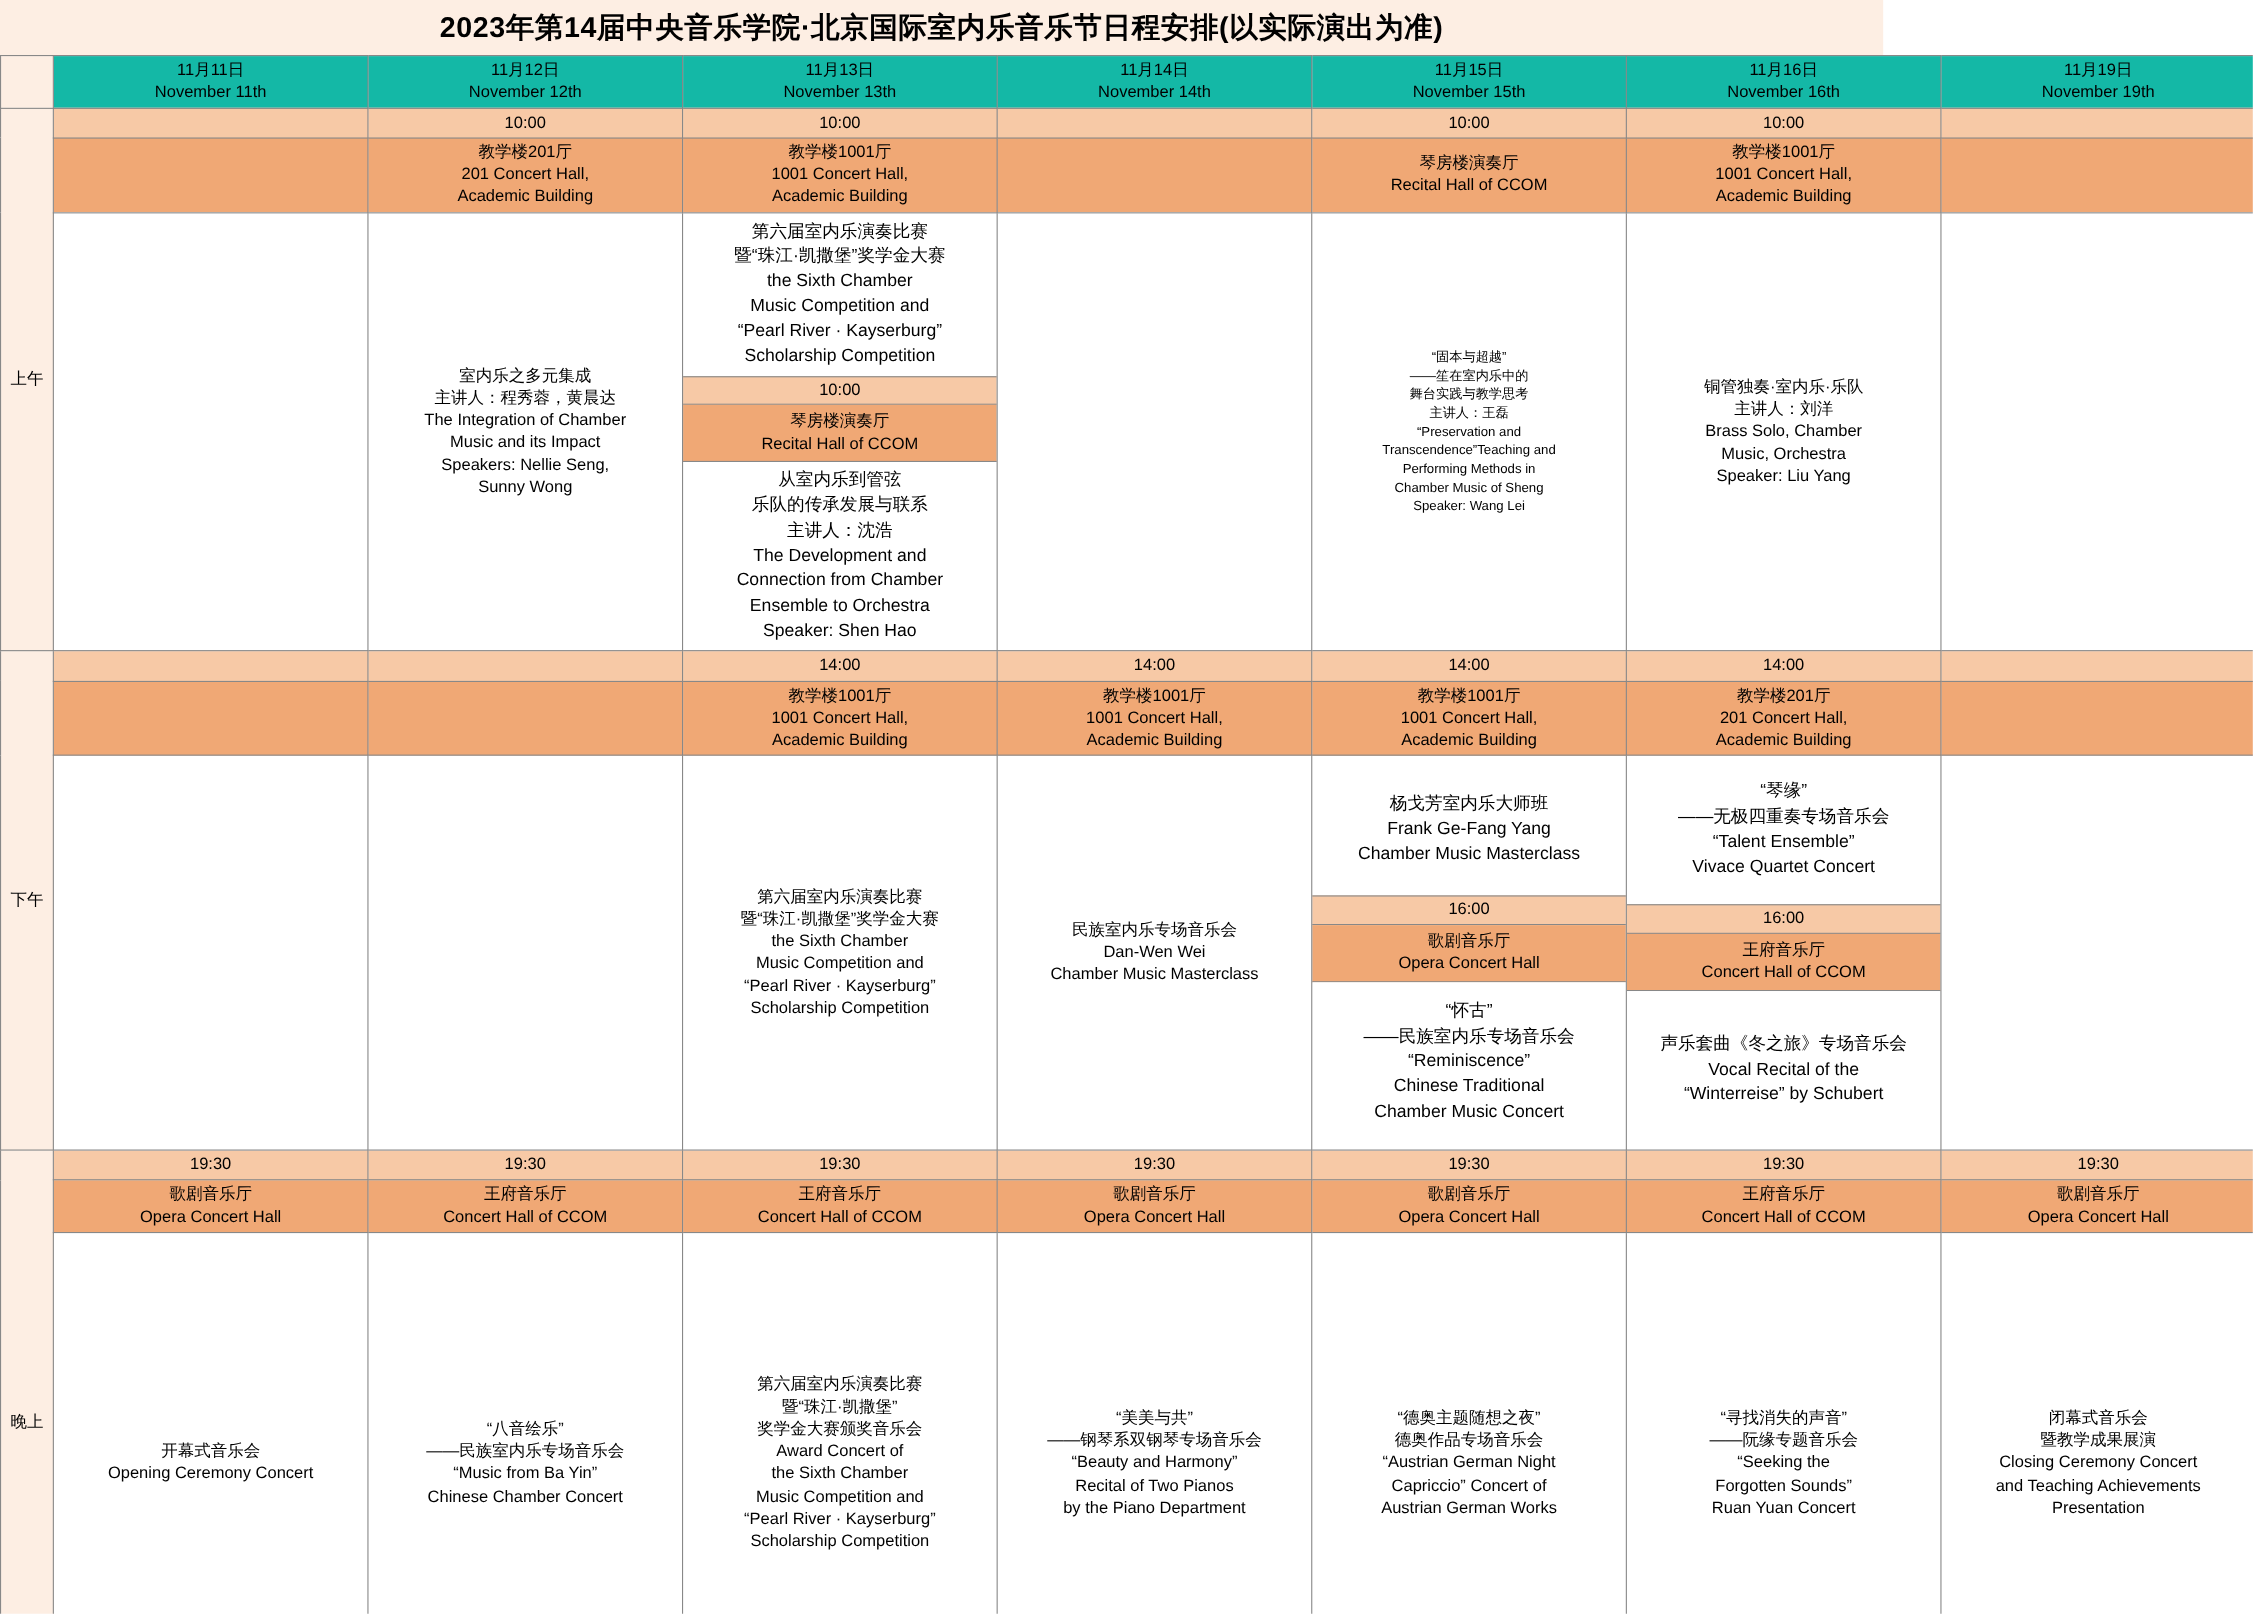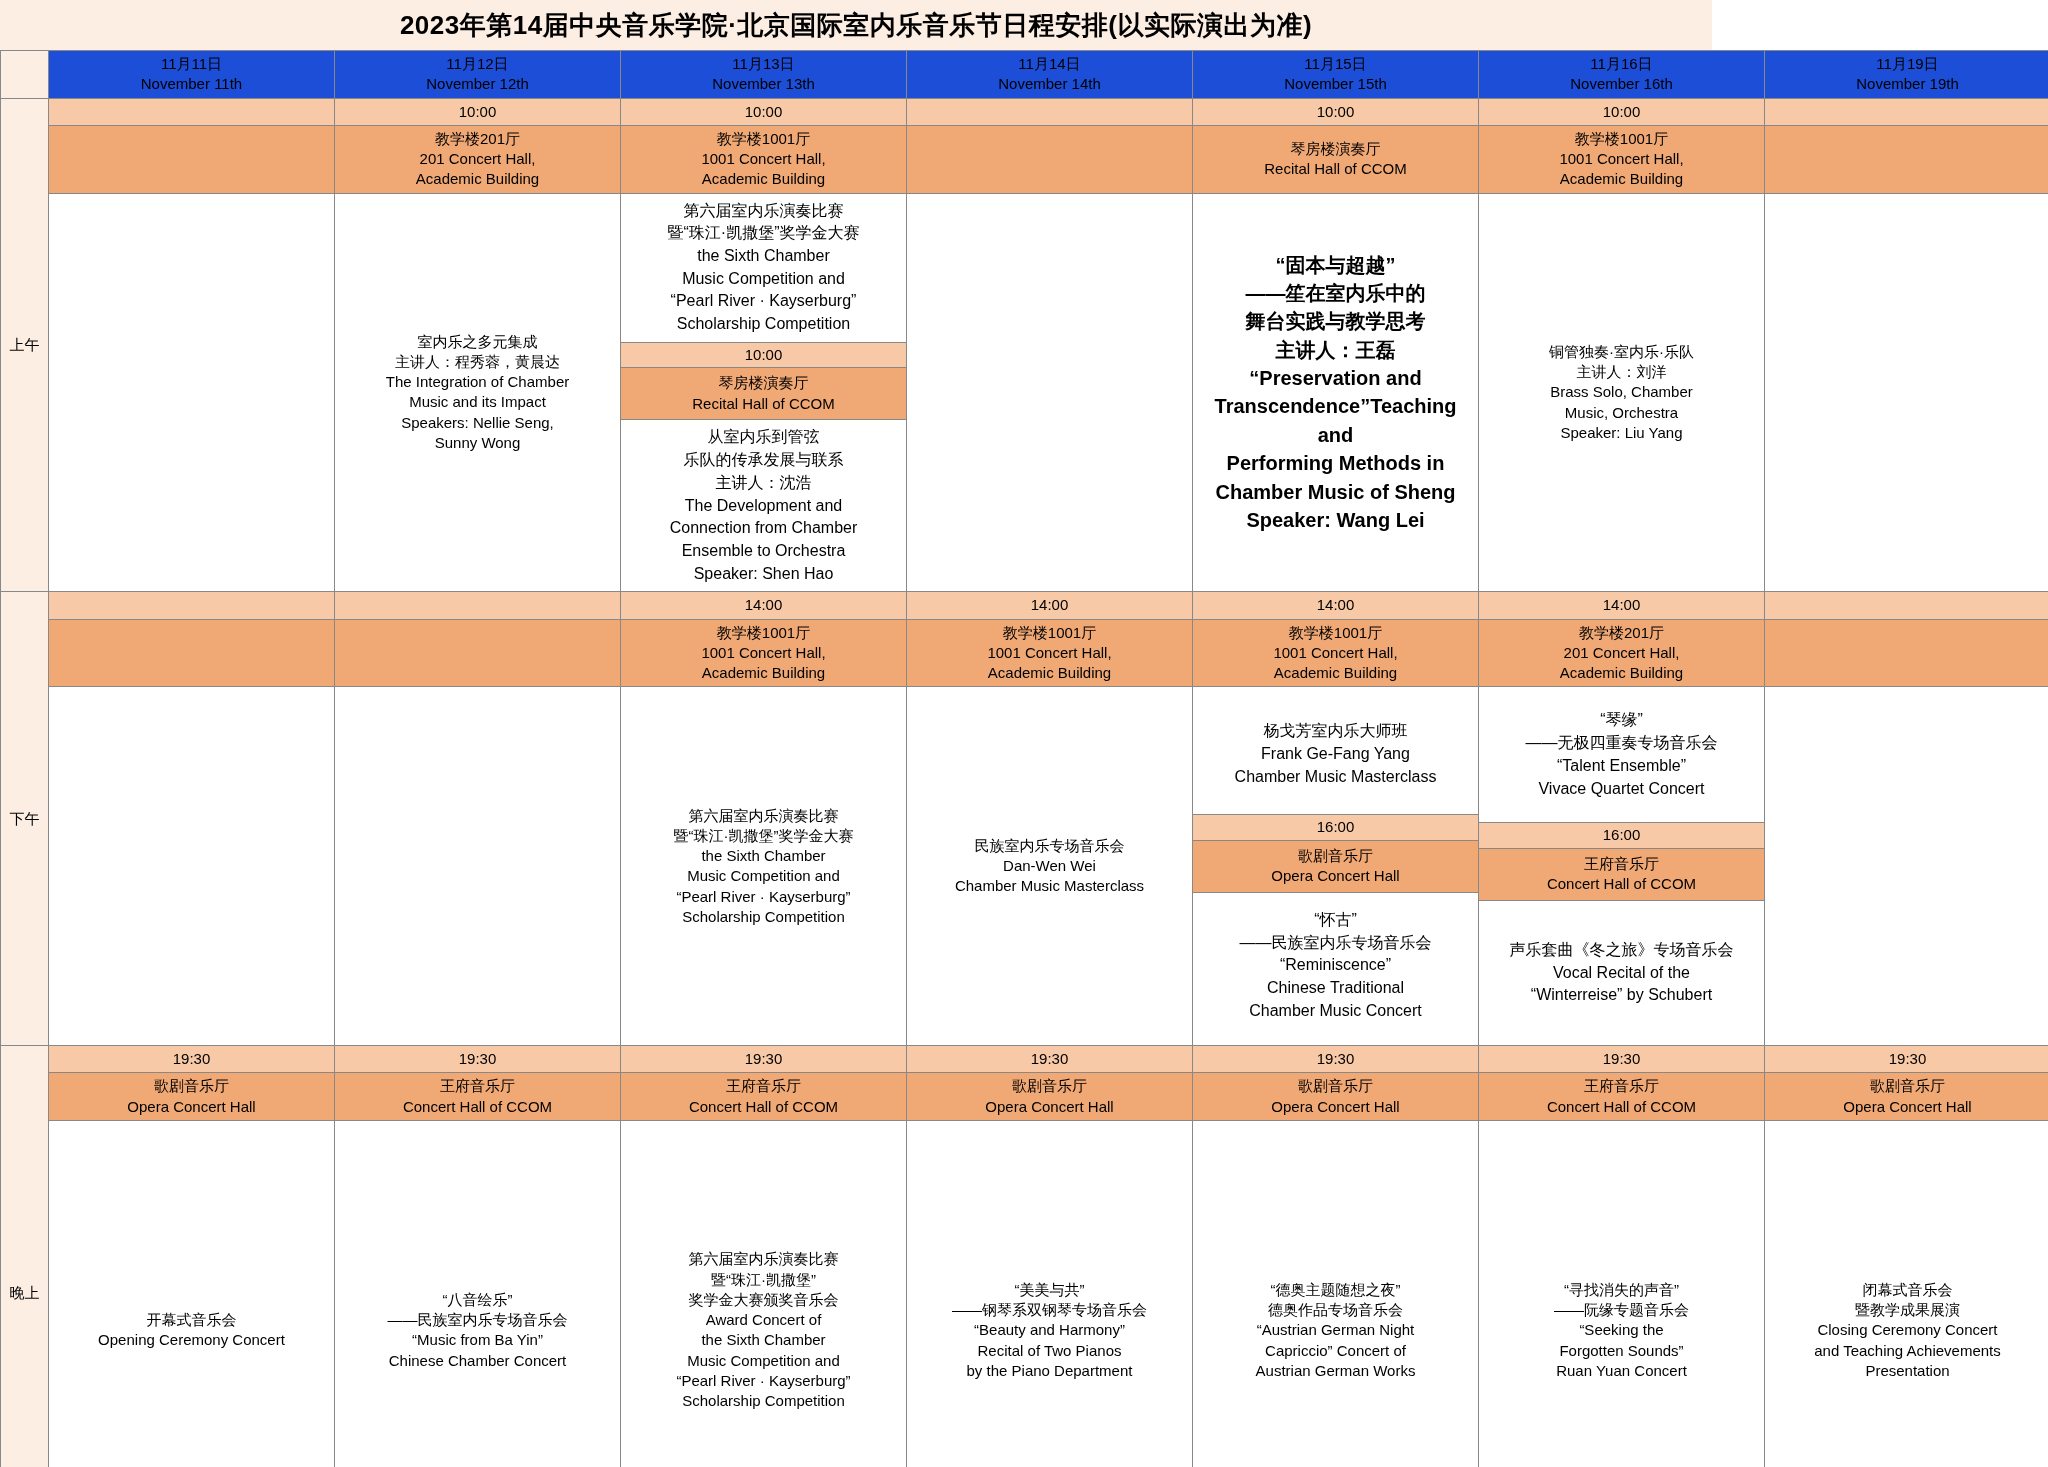--- a/index.html
+++ b/index.html
@@ -52,21 +52,21 @@
   col.c-period { width: 48px; }
   col.c-day { width: 286px; }
 
   .period-cell {
     background: #fdeee3;
     font-size: 18px;
     text-align: center;
     vertical-align: middle;
   }
   .datehead {
-    background: #1d4ed8;
+    background: #14b8a6;
     font-size: 15px;
     line-height: 1.4;
     padding: 6px 2px;
   }
   .timerow {
     background: #f7c9a6;
     font-size: 15px;
     height: 22px;
     padding: 1px 2px;
   }
@@ -77,23 +77,22 @@
     padding: 5px 3px;
   }
   .content {
     background: #ffffff;
     font-size: 17px;
     line-height: 1.48;
     padding: 8px 6px;
     vertical-align: middle;
   }
   .content.small {
-    font-size: 20px;
+    font-size: 12px;
     line-height: 1.42;
-    font-weight: bold;
   }
   .blank {
     background: #ffffff;
   }
   .blank-strip {
     background: #f7c9a6;
   }
   .blank-venue {
     background: #f0a875;
   }

